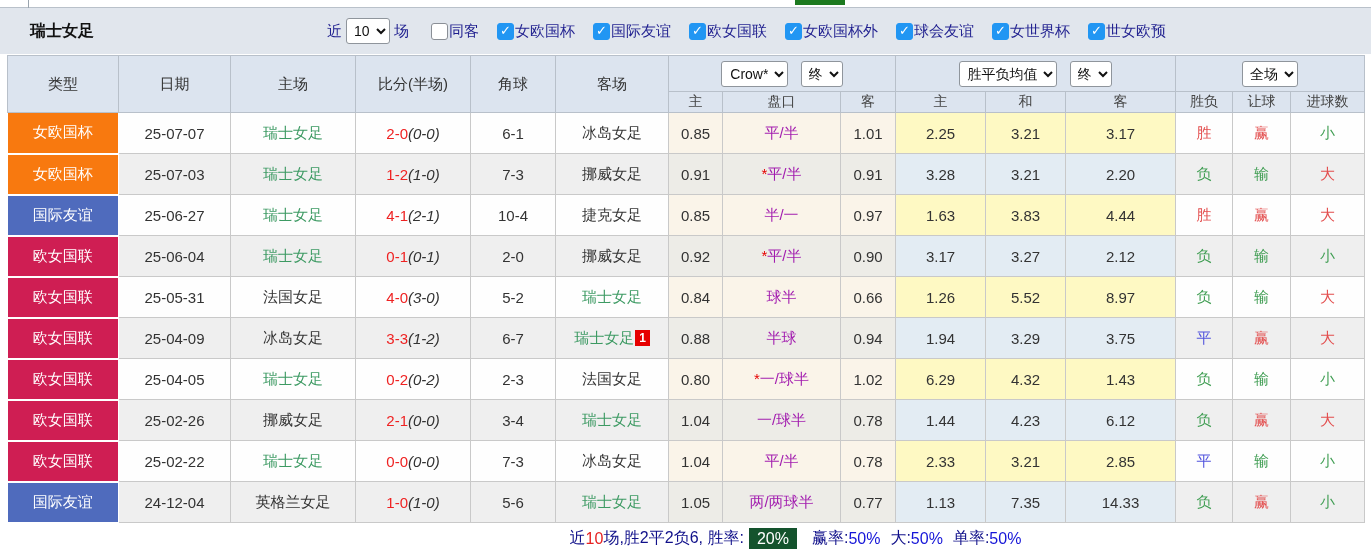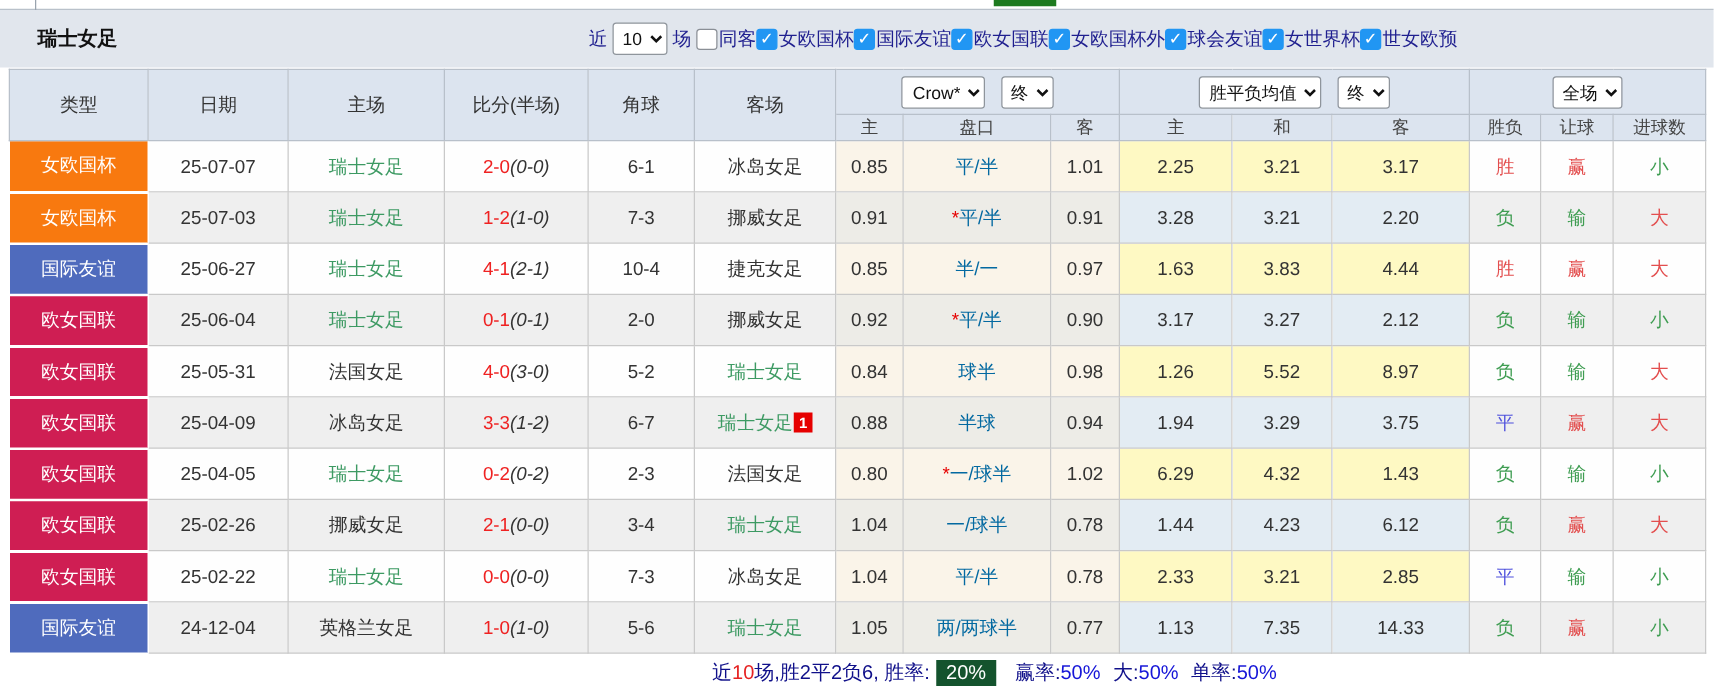--- a/index.html
+++ b/index.html
@@ -13,21 +13,21 @@
 
   
   .topbar { height: 46px; background: #e1e6ed; display: flex; align-items: center; padding: 0 0 0 30px; }
   .page-title { font-size: 16px; font-weight: bold; color: #111; }
   .filters { margin-left: auto; margin-right: 205px; display: flex; align-items: center; font-size: 15px; color: #1f1f8f; white-space: nowrap; }
   .filters .lbl { margin: 0 4px; }
   select.sel { font-size: 14px; color: #111; background: #fff; border: 1px solid #8f959c; border-radius: 3px; height: 26px; padding: 1px 3px; }
   .cbx { display: inline-block; width: 17px; height: 17px; border: 1px solid #8a8f96; border-radius: 3px; background: #fff; position: relative; vertical-align: -3px; cursor: pointer; }
   .cbx[data-checked="true"] { background: #2196f3; border-color: #2196f3; }
   .cbx[data-checked="true"]::after { content: "✓"; position: absolute; left: 2px; top: -1px; color: #fff; font-size: 13px; font-weight: bold; }
-  .filter-item { display: inline-flex; align-items: center; margin-left: 0; }
+  .filter-item { display: inline-flex; align-items: center; margin-left: 18px; }
   .filter-item .filter-label { margin-left: 1px; }
 
   
   table.stats { width: 1357px; margin: 1px 0 0 7px; border-collapse: collapse; table-layout: fixed; font-size: 15px; }
   table.stats th, table.stats td { text-align: center; vertical-align: middle; overflow: hidden; white-space: nowrap; }
   thead th { background: #dce4ef; border: 1px solid #b8c0ca; color: #333; font-weight: normal; }
   tr.head-top th { height: 36px; }
   tr.head-sub th { height: 21px; font-size: 14px; color: #444; }
   .sel-cell select { margin: 0 4px; text-align: right; }
   tbody td { height: 41px; border: 1px solid #c9c9c9; color: #333; background: #fefefe; }
@@ -37,21 +37,21 @@
   tbody td.avg { background: #fef9c3; }
   tbody tr:nth-child(even) td.avg { background: #e3ecf3; }
   td.type-cell { color: #fff; border: none; border-bottom: 2px solid #fff; border-right: 1px solid #fff; }
   td.type-cell[data-variant="cup"] { background: #f8790f; }
   td.type-cell[data-variant="friendly"] { background: #4f6bbd; }
   td.type-cell[data-variant="league"] { background: #cf1e53; }
   .team[data-side="focus"] { color: #3d9a63; }
   .team[data-side="other"] { color: #333; }
   .score-main { color: #ef2222; }
   .score-half { color: #333; font-style: italic; }
-  .line-text { color: #0369a1; }
+  .line-text { color: #a21caf; }
   .star { color: #e60000; }
   .star:empty { display: none; }
   .num-badge { display: inline-block; background: #e60000; color: #fff; font-size: 12px; font-weight: bold; line-height: 16px; padding: 0 4px; margin-left: 1px; vertical-align: 1px; }
   .num-badge:empty { display: none; }
   td.res[data-res="r"] { color: #e34e4e; }
   td.res[data-res="g"] { color: #3f9d52; }
   td.res[data-res="b"] { color: #5153dd; }
 
   
   .summary { height: 30px; display: flex; align-items: center; justify-content: center; padding-left: 220px; font-size: 16px; color: #10108a; white-space: nowrap; }
@@ -295,21 +295,21 @@
           <span class="score-main">4-0</span><span class="score-half">(3-0)</span>
         </td>
         <td>5-2</td>
         <td>
           <span class="team" data-side="focus">瑞士女足</span>
         </td>
         <td class="hcap">0.84</td>
         <td class="hcap">
           <span class="line-text">球半</span>
         </td>
-        <td class="hcap">0.98</td>
+        <td class="hcap">0.66</td>
         <td class="avg">1.26</td>
         <td class="avg">5.52</td>
         <td class="avg">8.97</td>
         <td class="res" data-res="g">负</td>
         <td class="res" data-res="g">输</td>
         <td class="res" data-res="r">大</td>
       </tr>
 
       <tr>
         <td class="type-cell" data-variant="league">欧女国联</td>

